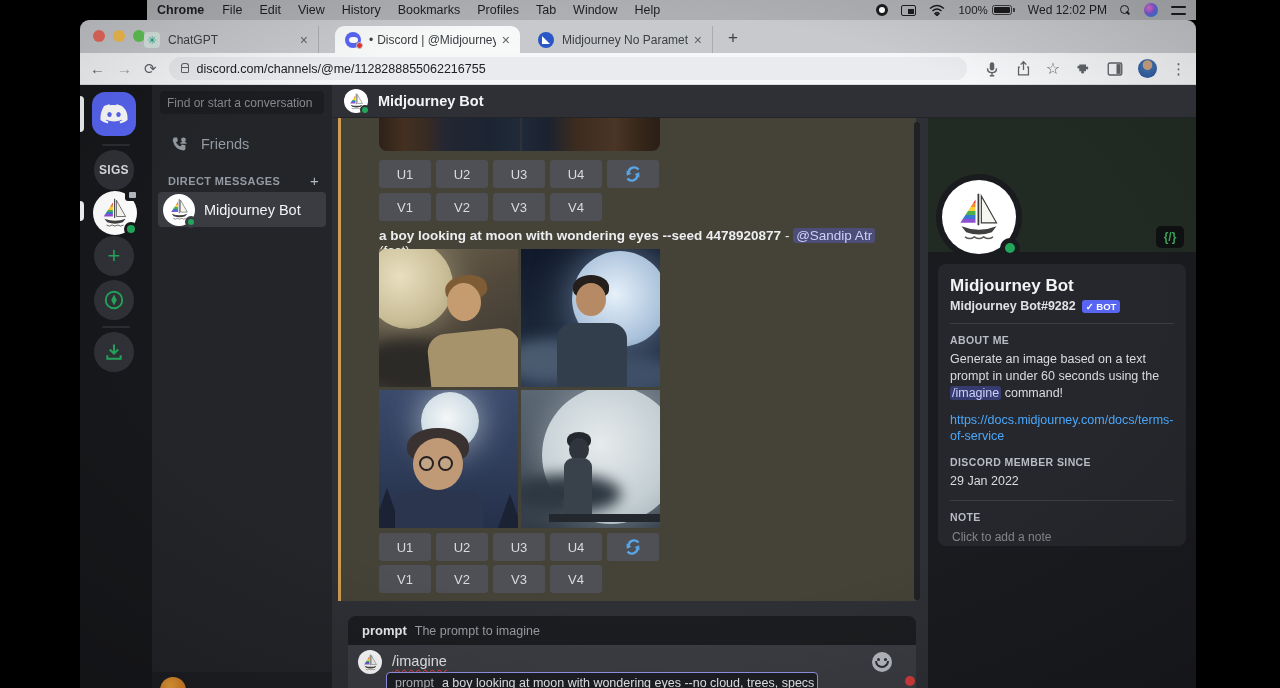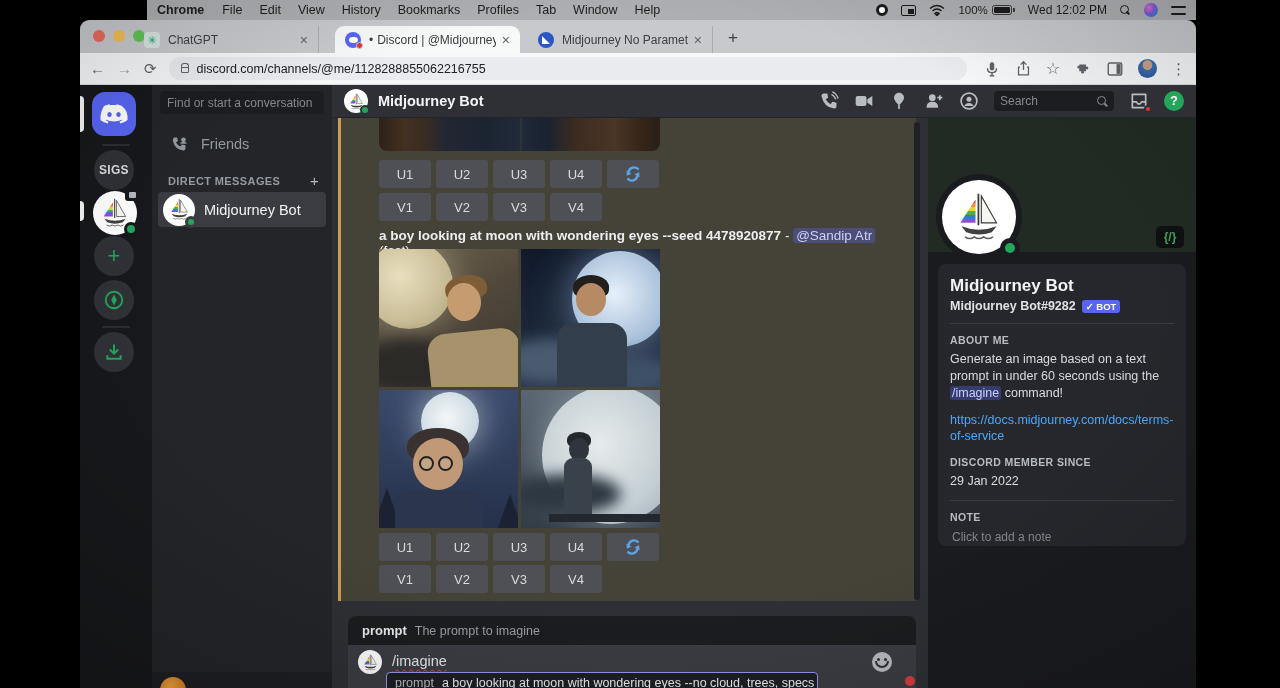--- a/index.html
+++ b/index.html
@@ -418,48 +418,20 @@
       </div>
 
       <div class="abs chat-header">
         <span style="position:relative;width:24px;height:24px;border-radius:50%;background:#fff;display:flex;align-items:center;justify-content:center;flex:none;">
           <svg width="19" height="19" viewBox="0 0 48 48">
               <use href="#sailboat"></use>
             </svg>
           <span class="status-dot" style="width:10px;height:10px;right:-2px;bottom:-2px;border:2.5px solid #2e3035"></span>
         </span>
         <span class="chat-title">Midjourney Bot</span>
-        <div class="hd-icons">
-          <svg class="hdic" viewBox="0 0 24 24">
-              <use href="#phone-ic"></use>
-            </svg>
-          <svg class="hdic" viewBox="0 0 24 24">
-              <use href="#video-ic"></use>
-            </svg>
-          <svg class="hdic" viewBox="0 0 24 24">
-              <use href="#pin-ic"></use>
-            </svg>
-          <svg class="hdic" viewBox="0 0 24 24">
-              <use href="#addfriend-ic"></use>
-            </svg>
-          <svg class="hdic" viewBox="0 0 24 24">
-              <use href="#userprofile-ic"></use>
-            </svg>
-          <div class="hd-search">
-            <span>Search</span>
-            <span class="mag"></span>
-          </div>
-          <span style="position:relative" class="hdic">
-            <svg viewBox="0 0 24 24" width="20" height="20">
-                <use href="#inbox-ic"></use>
-              </svg>
-            <span class="inbox-dot"></span>
-          </span>
-          <span class="help-circle">?</span>
-        </div>
       </div>
 
       <div class="abs chat-body">
         <div class="mention-block"></div>
         <div class="scrollthumb"></div>
 
         <div class="strip"></div>
 
         <div class="act-row" style="top:42px">
           <div class="abtn">U1</div>

